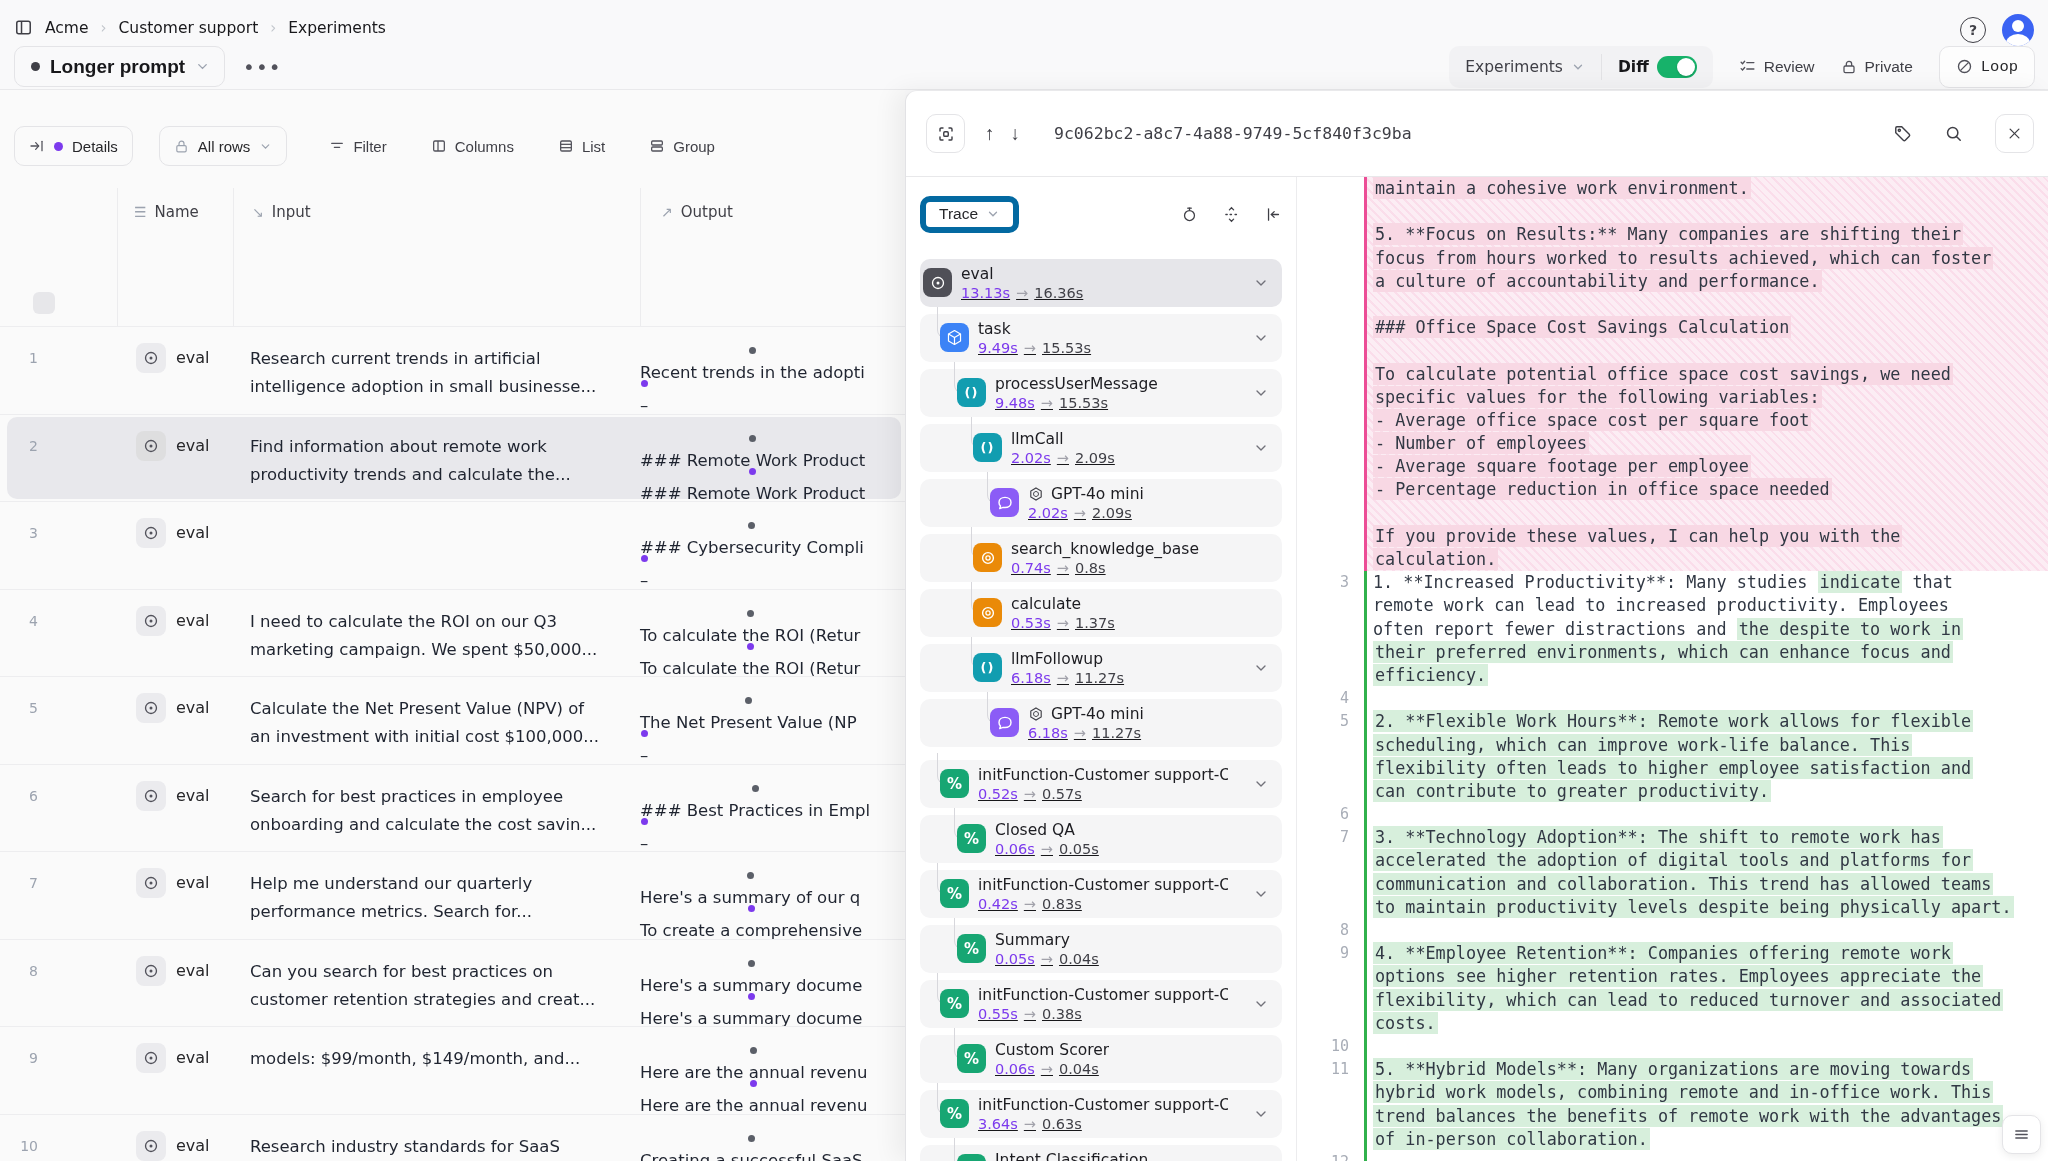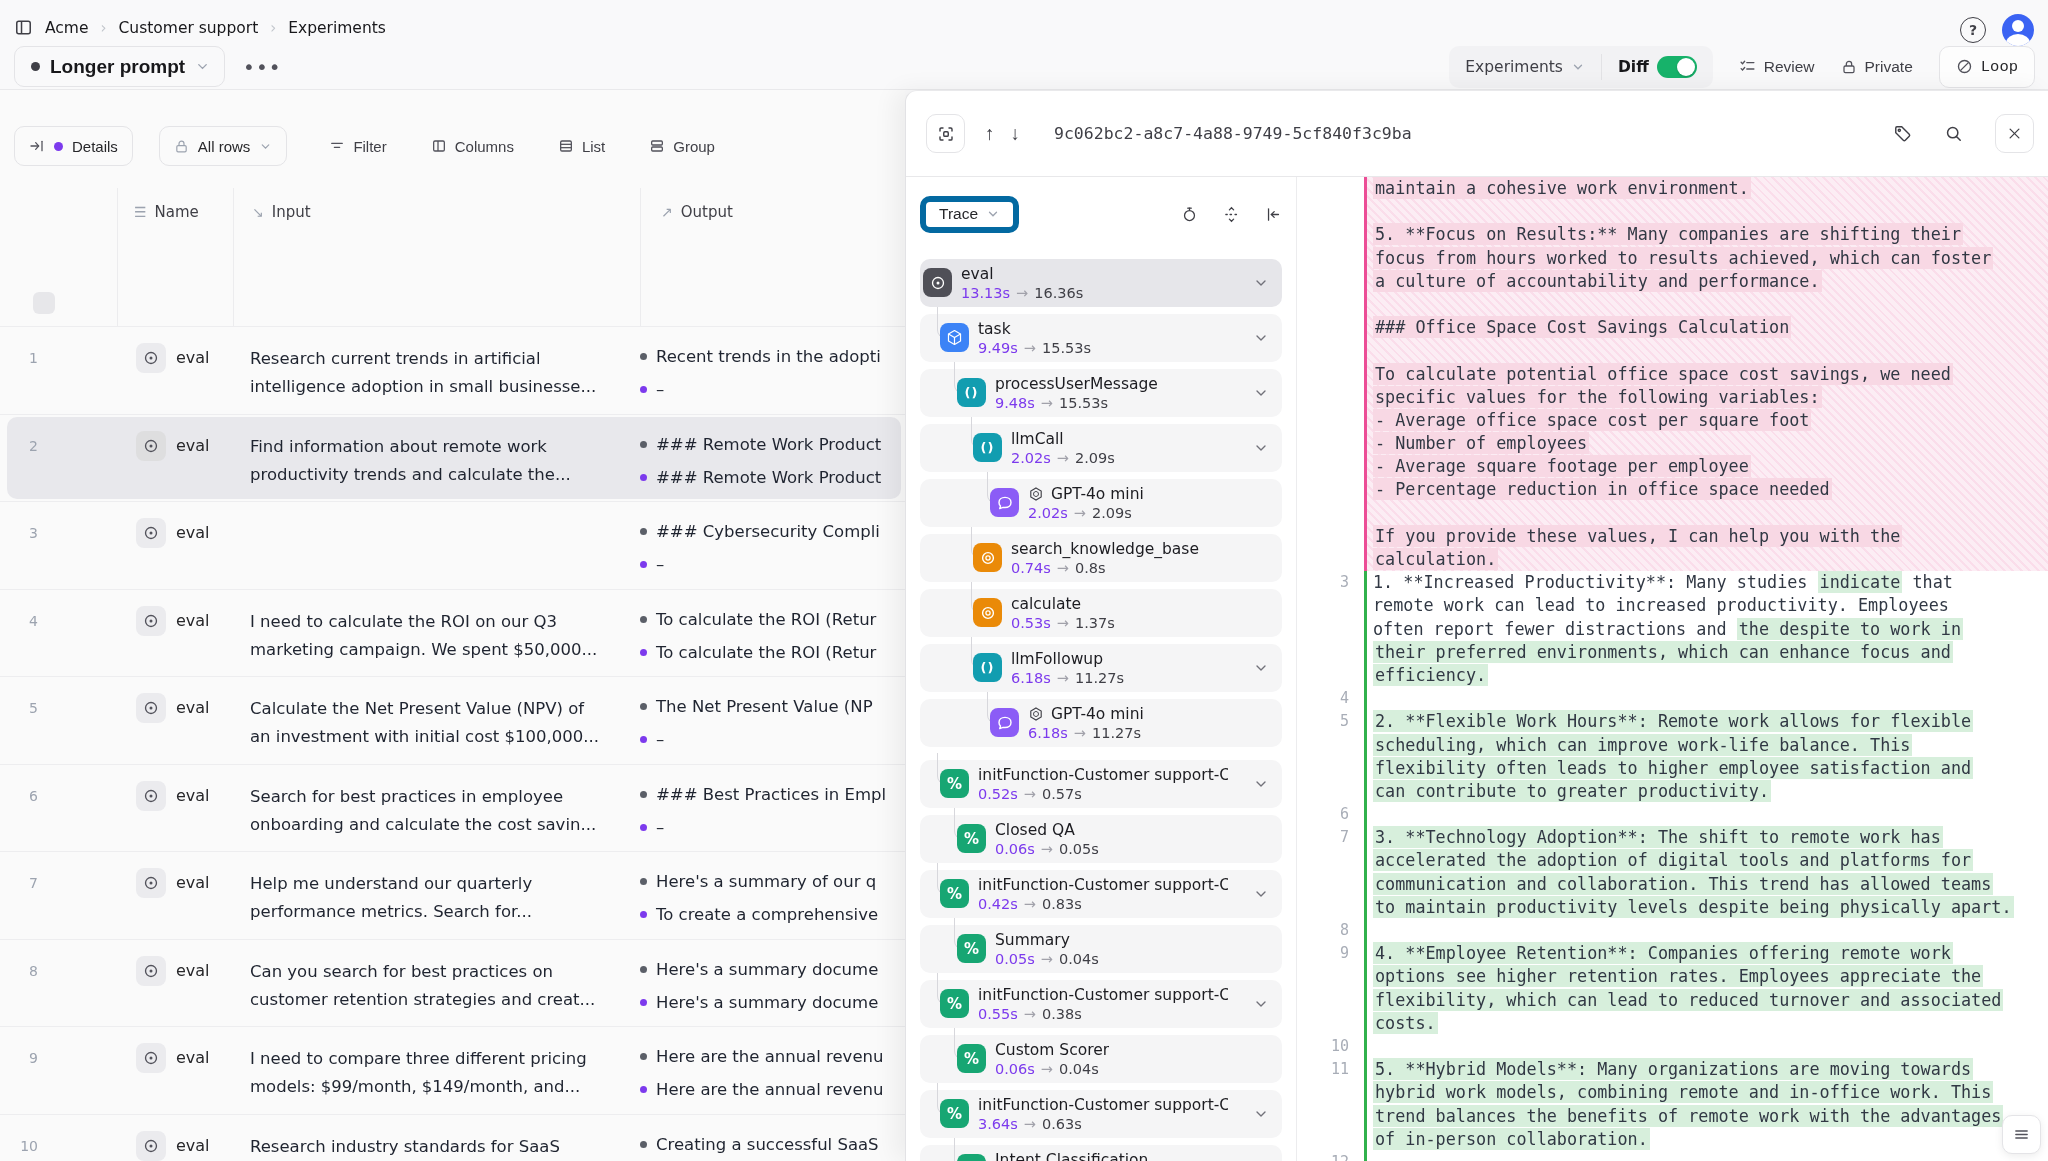--- a/index.html
+++ b/index.html
@@ -54,21 +54,21 @@
   .rows { position:absolute; left:0; top:236px; right:0; bottom:0; }
   .grid-row { position:relative; height:87.5px; border-top:1px solid #ededef; cursor:pointer; }
   .grid-row.selected::before { content:""; position:absolute; left:7px; right:4px; top:2px; bottom:2px; background:#e8e8ec; border-radius:10px; }
   .grid-row > * { position:absolute; }
   .row-num { left:14px; top:23px; width:24px; text-align:right; font-size:14px; color:#9ca3af; }
   .row-typeicon { left:136px; top:16px; width:30px; height:30px; border-radius:8px; background:#ebebee; color:#52525b; display:flex; align-items:center; justify-content:center; }
   .grid-row.selected .row-typeicon { background:#dededf; }
   .row-name { left:176px; top:21px; font-size:16px; color:#27272a; }
   .row-input { left:250px; top:18px; width:392px; overflow:hidden; font-size:16.5px; color:#1f2430; line-height:28px; white-space:nowrap; }
   .row-output { left:640px; top:0; right:0; }
-  .out-line { position:absolute; left:0; display:flex; align-items:center; gap:9px; white-space:nowrap; font-size:16.5px; color:#1f2430; }
+  .out-line { position:absolute; left:0; display:flex; align-items:center; gap:9px; white-space:nowrap; font-size:16.5px; color:#1f2430;flex-direction:column; }
   .out-line .bullet { width:7px; height:7px; border-radius:50%; flex:none; }
   .bullet.gray { background:#5b5f68; }
   .bullet.purple { background:var(--accent_purple); }
 
   
   .detail { position:absolute; left:905px; top:90px; right:0; bottom:0; background:#fff; border-left:1px solid #e2e2e5; border-top:1px solid #e9e9eb; border-top-left-radius:12px; box-shadow:-10px 0 24px rgba(0,0,0,.06); }
   .panel-head { position:absolute; left:0; right:0; top:0; height:86px; border-bottom:1px solid #e8e8ea; display:flex; align-items:center; padding:0 14px 0 20px; gap:20px; }
   .sq-btn { width:39px; height:39px; border:1px solid #e4e4e7; border-radius:10px; background:#fff; display:flex; align-items:center; justify-content:center; color:#3f3f46; cursor:pointer; }
   .arrow-btn { font-size:19px; color:#3f3f46; cursor:pointer; background:none; border:none; }
   .trace-id { font-family:"DejaVu Sans Mono","Liberation Mono",monospace; font-size:16.5px; color:#3f3f46; margin-left:14px; }
@@ -81,21 +81,21 @@
   .tree { margin-top:26px; }
   .trow { position:relative; height:48px; margin-bottom:7px; background:#f5f5f6; border-radius:10px; cursor:pointer; }
   .trow.selected { background:#e6e6ea; }
   .trow.gap-top { margin-top:13px; }
   .t-elbow { position:absolute; width:11px; height:31px; top:-7px; border-left:1.5px solid #d7d7dc; border-bottom:1.5px solid #d7d7dc; border-bottom-left-radius:8px; }
   .t-icon { position:absolute; top:9px; width:29px; height:29px; border-radius:8px; display:flex; align-items:center; justify-content:center; color:#fff; }
   .fn-glyph { font-size:13px; font-weight:600; letter-spacing:1px; }
   .pct-glyph { font-size:15px; font-weight:700; }
   .t-main { position:absolute; top:5px; }
   .t-title { font-size:15.5px; color:#1c1c21; line-height:20px; white-space:nowrap; overflow:hidden; max-width:250px; display:flex; align-items:center; gap:7px; }
-  .t-durs { font-size:14.5px; line-height:19px; white-space:nowrap; }
+  .t-durs { font-size:14.5px; line-height:19px; white-space:nowrap;text-decoration:underline; }
   .t-durs .d1 { color:var(--accent_purple); font-weight:500; }
   .t-durs .arr { color:#a1a1aa; padding:0 6px; }
   .t-durs .d2 { color:#3f3f46; }
   .t-chev { position:absolute; right:13px; top:16px; color:#71717a; }
 
   
   .diff-pane { position:absolute; left:390px; top:86px; right:0; bottom:0; overflow:hidden; border-left:1px solid #ececee; background:#fff; font-family:"DejaVu Sans Mono","Liberation Mono",monospace; font-size:16.8px; color:#313844; }
   .dsec { position:relative; }
   .dsec .secbg { position:absolute; left:70px; right:0; top:0; bottom:0; }
   .dsec.removed .secbg { background-color:#fcedf4; background-image:repeating-linear-gradient(45deg, rgba(235,82,150,.10) 0, rgba(235,82,150,.10) 2px, transparent 2px, transparent 6px); }
@@ -472,21 +472,20 @@
         <div class="grid-row">
           <div class="row-num">9</div>
           <div class="row-typeicon">
             <svg viewBox="0 0 24 24" width="18" height="18">
               <circle cx="12" cy="12" r="7.3" fill="none" stroke="currentColor" stroke-width="1.8"></circle>
               <circle cx="12" cy="12" r="2" fill="currentColor"></circle>
             </svg>
           </div>
           <div class="row-name">eval</div>
           <div class="row-input">
-            <div>I need to compare three different pricing</div>
             <div>models: $99/month, $149/month, and...</div>
           </div>
           <div class="row-output">
             <div class="out-line" style="top: 20px;">
               <span class="bullet gray"></span>
               <span>Here are the annual revenu</span>
             </div>
             <div class="out-line" style="top: 53px;">
               <span class="bullet purple"></span>
               <span>Here are the annual revenu</span>

